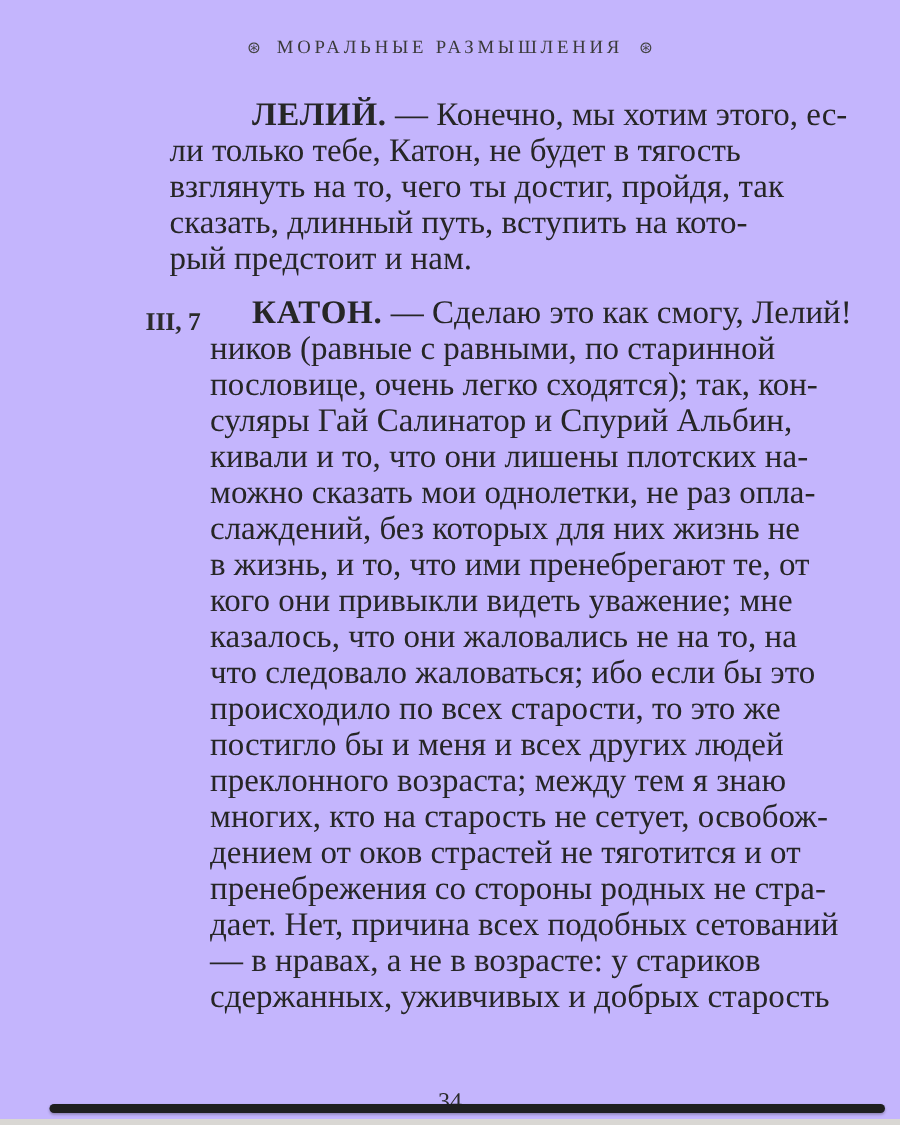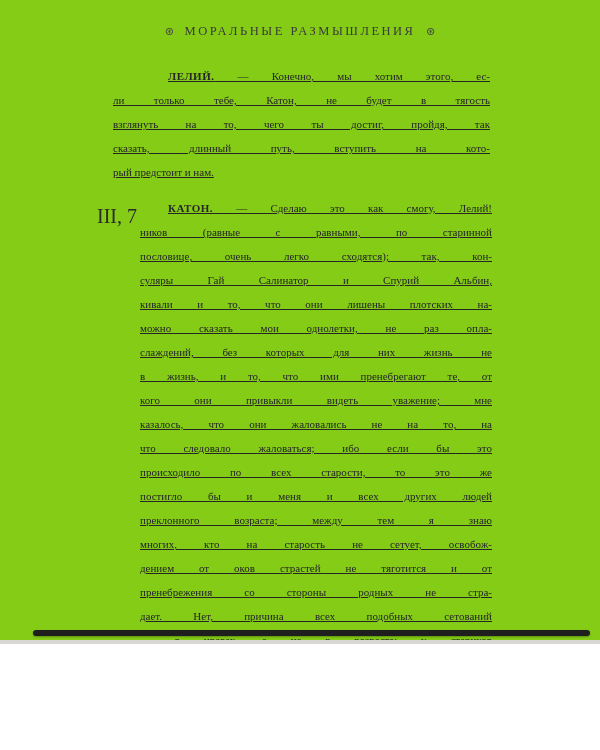--- a/index.html
+++ b/index.html
@@ -1,20 +1,20 @@
 <!DOCTYPE html>
 <html><head>
 <meta charset="utf-8">
 <style>
   html, body { margin: 0; padding: 0; }
   .page {
     position: relative;
     width: 600px;
-    height: 644px;
-    background: #84cc16;
+    height: 750px;
+    background: #c4b5fd;
     overflow: hidden;
     font-family: "Liberation Serif", "DejaVu Serif", serif;
     color: #262626;
   }
   .header {
     position: absolute;
     top: 24px;
     left: 0;
     width: 100%;
     text-align: center;
@@ -26,28 +26,28 @@
     font-family: "DejaVu Sans", sans-serif;
     font-size: 11px;
     letter-spacing: 0;
     padding: 0 5px;
     color: #444;
   }
   .margin-note {
     position: absolute;
     left: 97px;
     top: 205px;
-    font-size: 20px;
+    font-size: 17px;
     color: #2b2b2b;
+    font-weight: bold;
   }
   .para {
     position: absolute;
-    font-size: 11px;
+    font-size: 22px;
     line-height: 24px;
-    text-decoration: underline;
   }
   .para1 { top: 64px;  left: 113px; width: 377px; }
   .para2 { top: 196px; left: 140px; width: 352px; }
   .line { text-align: justify; text-align-last: justify; white-space: nowrap; }
   .line.last-left { text-align-last: left; }
   .para1 .line.first { padding-left: 55px; }
   .para2 .line.first { padding-left: 28px; }
   .speaker { font-weight: bold; letter-spacing: 0.5px; }
   .page-number {
     position: absolute;

